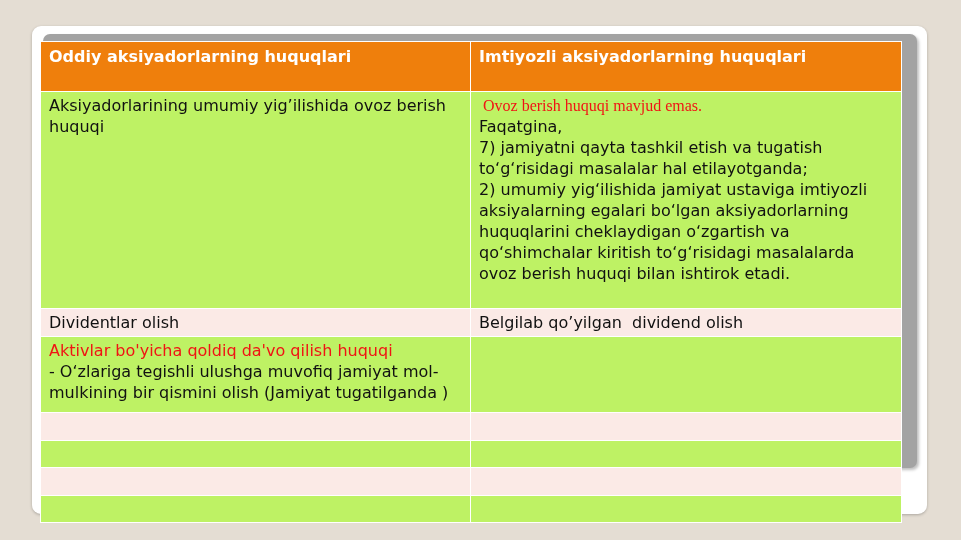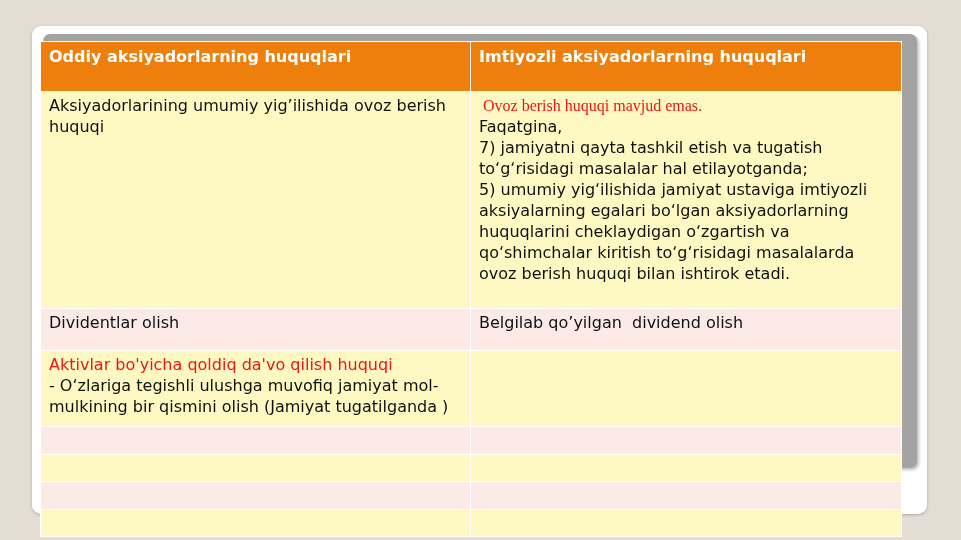--- a/index.html
+++ b/index.html
@@ -26,21 +26,21 @@
     border:1.5px solid #ffffff;
     vertical-align:top; text-align:left;
     font-size:16px; line-height:21px;
     padding:3px 7px 0 8px;
     color:#111111;
   }
   table.grid th {
     background:#ef7f0c; color:#ffffff; font-weight:bold;
     height:45px; padding-top:4px;
   }
-  tr.odd td { background:#fef9c3; }
+  tr.odd td { background:#bef264; }
   tr.even td { background:#fbeae6; }
   .red { color:#f01414; }
   col.c1 { width:430px; }
   col.c2 { width:431px; }
 </style>
 </head>
 <body>
 
 <div class="card"></div>
 <div class="frame"></div>
@@ -56,24 +56,24 @@
     <th>Imtiyozli aksiyadorlarning huquqlari</th>
   </tr>
   <tr class="odd" style="height:217px;">
     <td>
       <span>Aksiyadorlarining umumiy yig’ilishida ovoz berish huquqi</span>
     </td>
     <td>
       <div class="red" style="white-space:pre;font-family:Liberation Serif, serif;"> Ovoz berish huquqi mavjud emas.</div>
       <div>Faqatgina,</div>
       <div>7) jamiyatni qayta tashkil etish va tugatish to‘g‘risidagi masalalar hal etilayotganda;</div>
-      <div>5) umumiy yig‘ilishida jamiyat ustaviga imtiyozli aksiyalarning egalari bo‘lgan aksiyadorlarning huquqlarini cheklaydigan o‘zgartish va qo‘shimchalar kiritish to‘g‘risidagi masalalarda ovoz berish huquqi bilan ishtirok etadi.</div>
+      <div>2) umumiy yig‘ilishida jamiyat ustaviga imtiyozli aksiyalarning egalari bo‘lgan aksiyadorlarning huquqlarini cheklaydigan o‘zgartish va qo‘shimchalar kiritish to‘g‘risidagi masalalarda ovoz berish huquqi bilan ishtirok etadi.</div>
     </td>
   </tr>
-  <tr class="even" style="height:42px;">
+  <tr class="even" style="height:28px;">
     <td>Dividentlar olish</td>
     <td style="white-space:pre;">Belgilab qo’yilgan  dividend olish</td>
   </tr>
   <tr class="odd" style="height:76px;">
     <td>
       <div class="red">Aktivlar bo'yicha qoldiq da'vo qilish huquqi</div>
       <div>- O‘zlariga tegishli ulushga muvofiq jamiyat mol-mulkining bir qismini olish (Jamiyat tugatilganda )</div>
     </td>
     <td></td>
   </tr>

